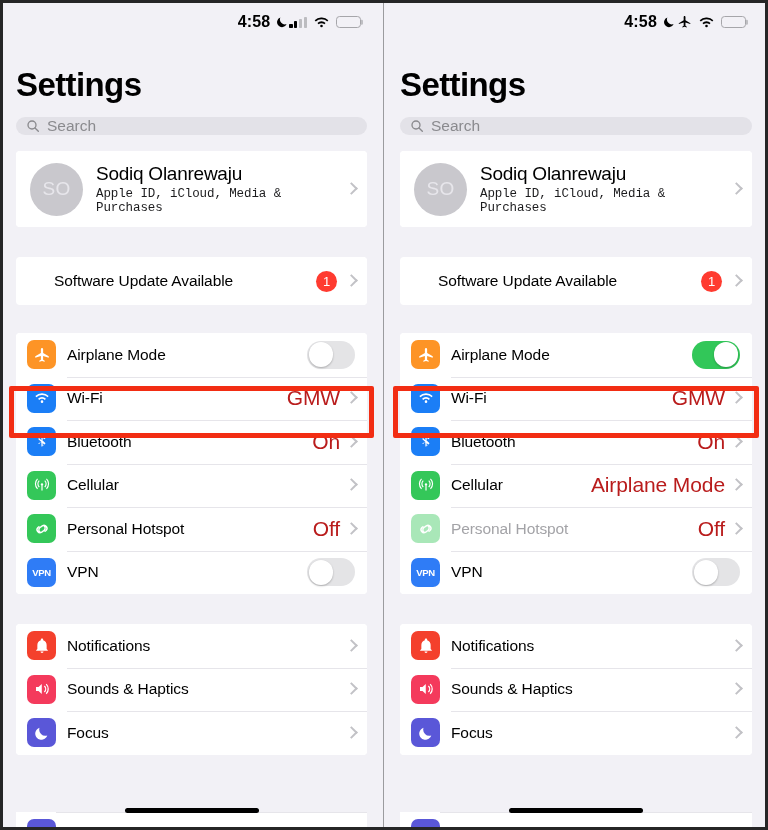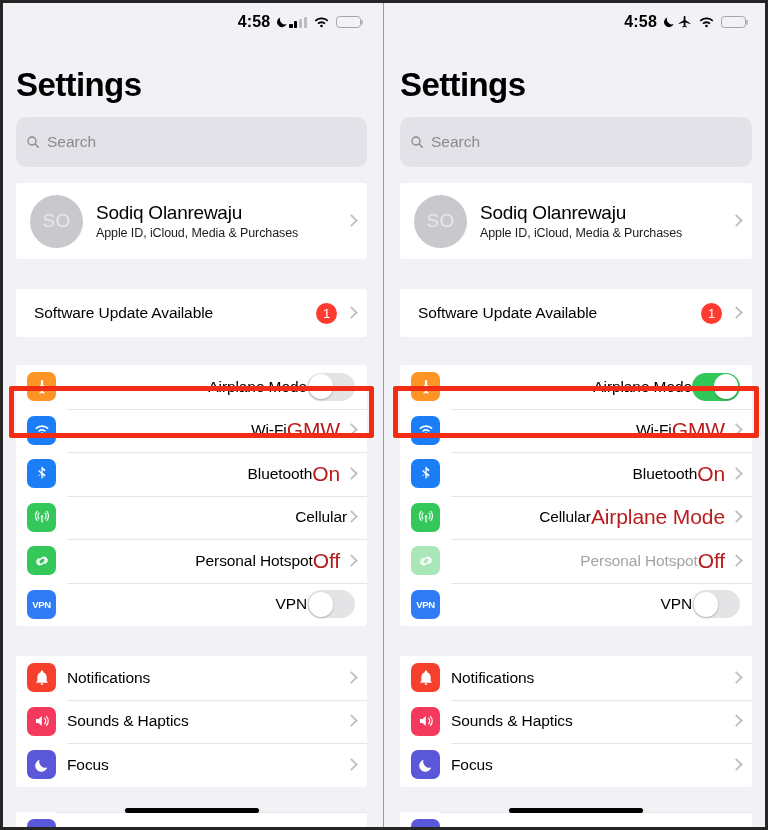--- a/index.html
+++ b/index.html
@@ -99,43 +99,43 @@
   .page-title {
     font-size: 33px;
     font-weight: bold;
     color: #000;
     letter-spacing: -0.6px;
     padding: 22px 0 0 16px;
   }
 
   .searchbar {
     margin: 13px 16px 0 16px;
-    height: 50px;
+    height: 18px;
     background: #e3e2e8;
     border-radius: 10px;
     display: flex;
     align-items: center;
     padding: 0 9px;
     gap: 6px;
   }
   .searchbar .ph {
     font-size: 15.5px;
     color: #8a8a8e;
   }
 
   
   .group {
     margin: 0 16px;
     background: #ffffff;
     border-radius: 4px;
     overflow: hidden;
   }
   .group.apple-id { margin-top: 16px; }
-  .group.update   { margin-top: 30px; }
-  .group.conn     { margin-top: 28px; text-align: right; }
+  .group.update   { margin-top: 30px; padding-left: 20px; }
+  .group.conn     { margin-top: 28px; }
   .group.notif    { margin-top: 30px; }
 
   .row {
     position: relative;
     display: flex;
     align-items: center;
     min-height: 43.5px;
     padding: 0 12px 0 11px;
     background: #fff;
   }
@@ -209,20 +209,21 @@
   .appleid-name {
     font-size: 19px;
     color: #000;
     letter-spacing: -0.25px;
     margin-bottom: 2px;
   }
   .appleid-sub {
     font-size: 12.5px;
     color: #1c1c1e;
     letter-spacing: -0.1px;
+    font-family: Liberation Mono, monospace;
   }
 
   
   .row.update-row { min-height: 48px; }
   .badge {
     width: 21px; height: 21px;
     border-radius: 50%;
     background: #ff3b30;
     color: #fff;
     font-size: 13px;

